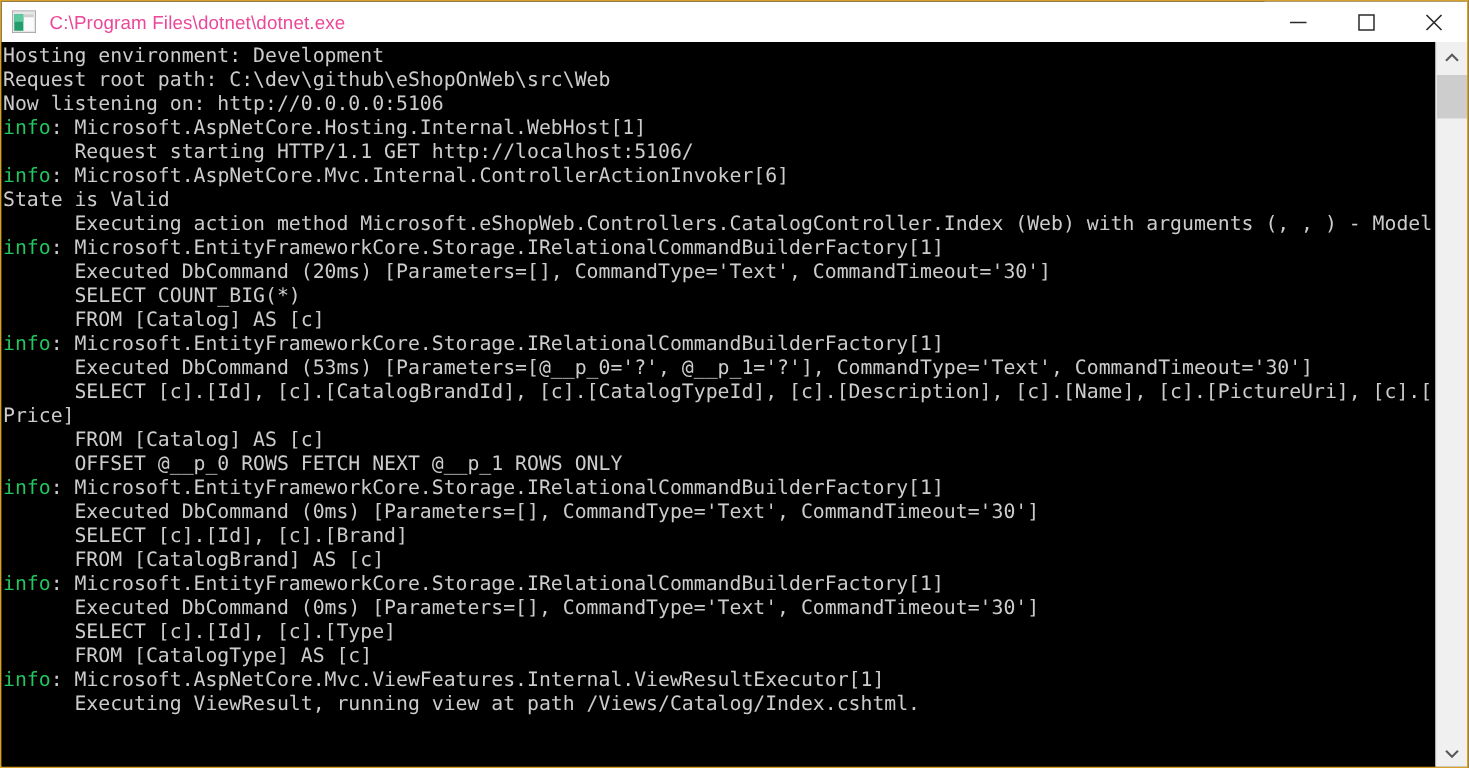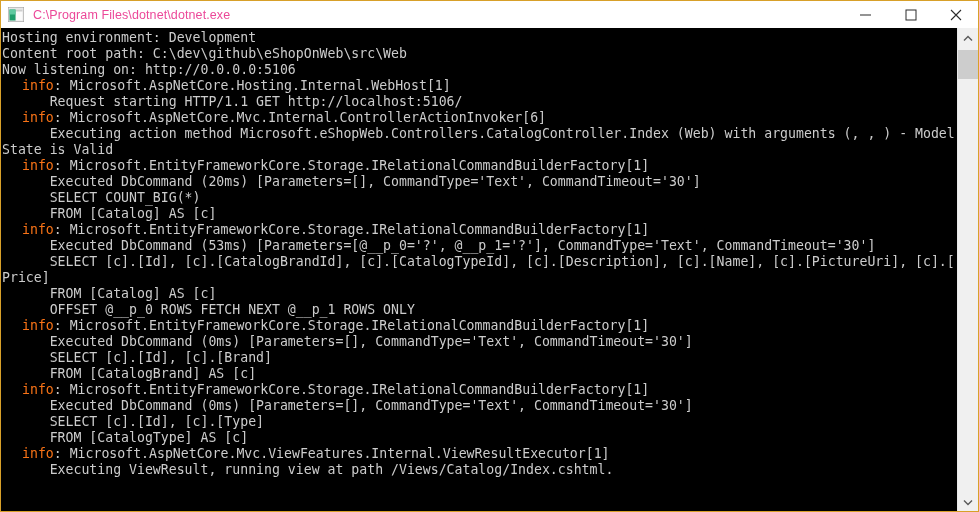--- a/index.html
+++ b/index.html
@@ -84,21 +84,21 @@
   }
   .line {
     font-family: "DejaVu Sans Mono", monospace;
     font-size: 13.2px;
     line-height: 16px;
     height: 16px;
     color: #cccccc;
     white-space: pre;
     letter-spacing: 0px;
   }
-  .tok-info { color: #f97316; padding-left: 20px; }
+  .tok-info { color: #22c55e; }
   .tok-default { color: #cccccc; }
 
   
   .scrollbar {
     position: absolute;
     right: 0;
     top: 27px;
     width: 21px;
     height: 484px;
     background: #f0f0f0;
@@ -157,27 +157,27 @@
       <span class="win-btn">
         <svg width="12" height="12" viewBox="0 0 12 12">
           <path d="M1 1 L11 11 M11 1 L1 11" stroke="#2b2b2b" stroke-width="1.1" fill="none"></path>
         </svg>
       </span>
     </span>
   </div>
 
   <div class="console" id="console-output" style="background: rgb(0, 0, 0);">
       <div class="line"><span class="tok-default">Hosting environment: Development</span></div>
-      <div class="line"><span class="tok-default">Content root path: C:\dev\github\eShopOnWeb\src\Web</span></div>
+      <div class="line"><span class="tok-default">Request root path: C:\dev\github\eShopOnWeb\src\Web</span></div>
       <div class="line"><span class="tok-default">Now listening on: http://0.0.0.0:5106</span></div>
       <div class="line"><span class="tok-info">info</span><span class="tok-default">: Microsoft.AspNetCore.Hosting.Internal.WebHost[1]</span></div>
       <div class="line"><span class="tok-default">      Request starting HTTP/1.1 GET http://localhost:5106/</span></div>
       <div class="line"><span class="tok-info">info</span><span class="tok-default">: Microsoft.AspNetCore.Mvc.Internal.ControllerActionInvoker[6]</span></div>
+      <div class="line"><span class="tok-default">State is Valid</span></div>
       <div class="line"><span class="tok-default">      Executing action method Microsoft.eShopWeb.Controllers.CatalogController.Index (Web) with arguments (, , ) - Model</span></div>
-      <div class="line"><span class="tok-default">State is Valid</span></div>
       <div class="line"><span class="tok-info">info</span><span class="tok-default">: Microsoft.EntityFrameworkCore.Storage.IRelationalCommandBuilderFactory[1]</span></div>
       <div class="line"><span class="tok-default">      Executed DbCommand (20ms) [Parameters=[], CommandType='Text', CommandTimeout='30']</span></div>
       <div class="line"><span class="tok-default">      SELECT COUNT_BIG(*)</span></div>
       <div class="line"><span class="tok-default">      FROM [Catalog] AS [c]</span></div>
       <div class="line"><span class="tok-info">info</span><span class="tok-default">: Microsoft.EntityFrameworkCore.Storage.IRelationalCommandBuilderFactory[1]</span></div>
       <div class="line"><span class="tok-default">      Executed DbCommand (53ms) [Parameters=[@__p_0='?', @__p_1='?'], CommandType='Text', CommandTimeout='30']</span></div>
       <div class="line"><span class="tok-default">      SELECT [c].[Id], [c].[CatalogBrandId], [c].[CatalogTypeId], [c].[Description], [c].[Name], [c].[PictureUri], [c].[</span></div>
       <div class="line"><span class="tok-default">Price]</span></div>
       <div class="line"><span class="tok-default">      FROM [Catalog] AS [c]</span></div>
       <div class="line"><span class="tok-default">      OFFSET @__p_0 ROWS FETCH NEXT @__p_1 ROWS ONLY</span></div>

